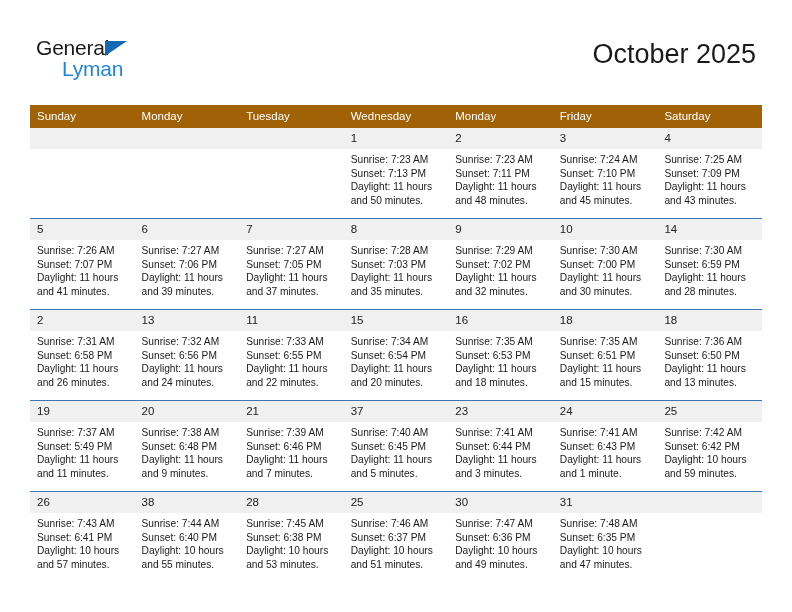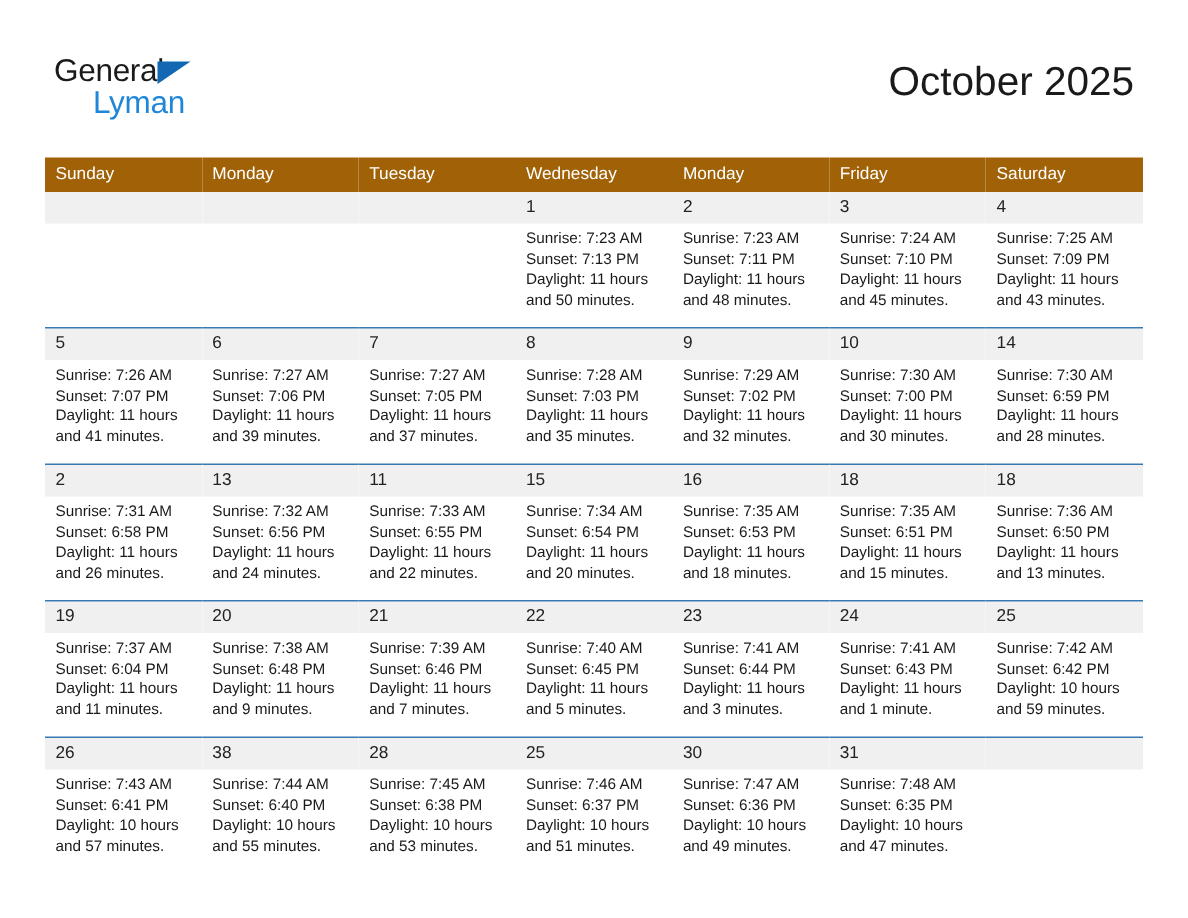--- a/index.html
+++ b/index.html
@@ -312,40 +312,40 @@
               <div class="info">Sunrise: 7:36 AM
 Sunset: 6:50 PM
 Daylight: 11 hours
 and 13 minutes.</div>
             </td>
           </tr>
           <tr>
             <td class="day">
               <div class="daynum">19</div>
               <div class="info">Sunrise: 7:37 AM
-Sunset: 6:04 PM
+Sunset: 5:49 PM
 Daylight: 11 hours
 and 11 minutes.</div>
             </td>
             <td class="day">
               <div class="daynum">20</div>
               <div class="info">Sunrise: 7:38 AM
 Sunset: 6:48 PM
 Daylight: 11 hours
 and 9 minutes.</div>
             </td>
             <td class="day">
               <div class="daynum">21</div>
               <div class="info">Sunrise: 7:39 AM
 Sunset: 6:46 PM
 Daylight: 11 hours
 and 7 minutes.</div>
             </td>
             <td class="day">
-              <div class="daynum">22</div>
+              <div class="daynum">37</div>
               <div class="info">Sunrise: 7:40 AM
 Sunset: 6:45 PM
 Daylight: 11 hours
 and 5 minutes.</div>
             </td>
             <td class="day">
               <div class="daynum">23</div>
               <div class="info">Sunrise: 7:41 AM
 Sunset: 6:44 PM
 Daylight: 11 hours

